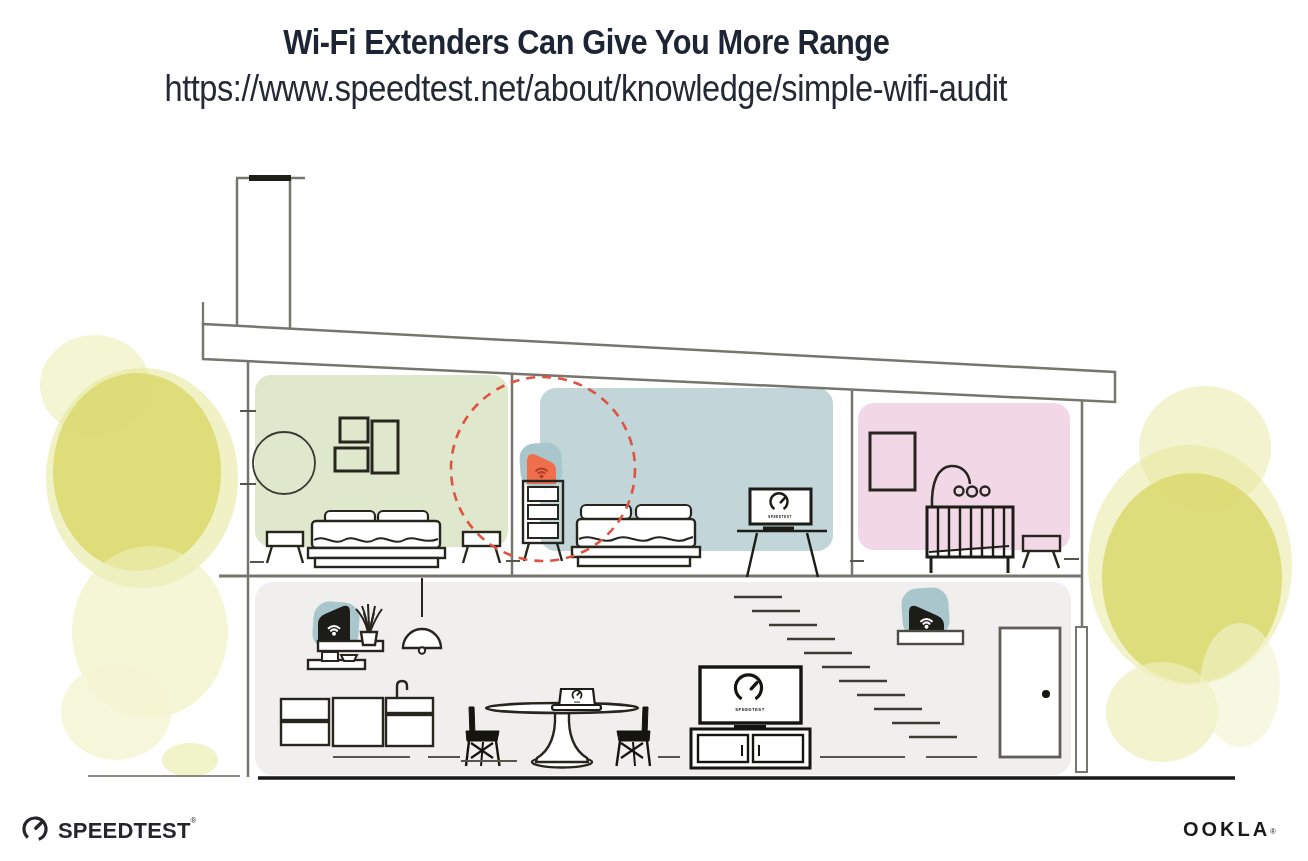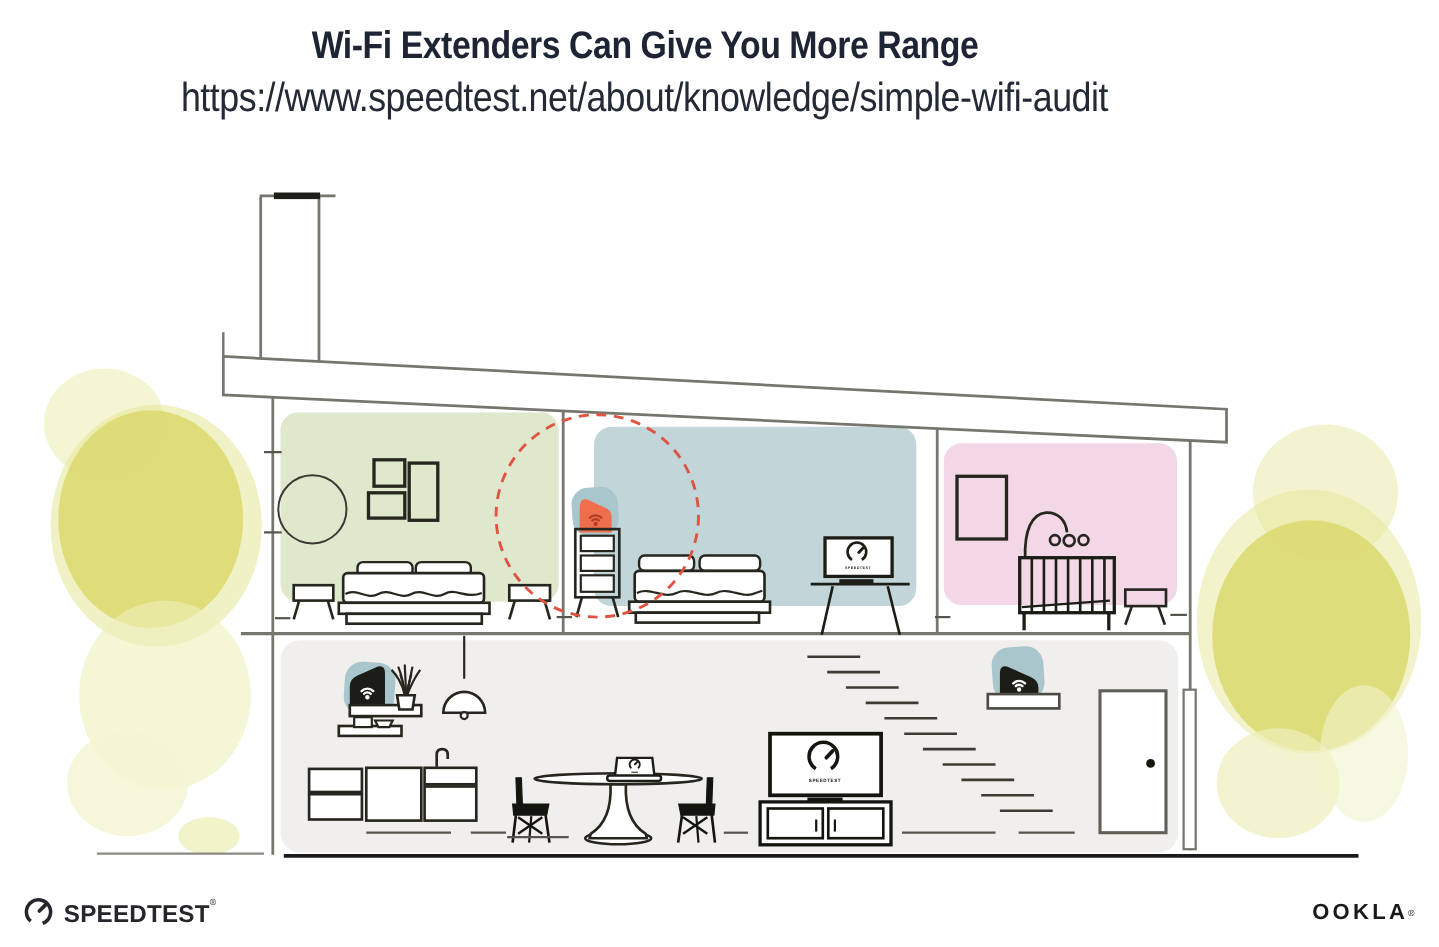--- a/index.html
+++ b/index.html
@@ -8,21 +8,21 @@
   .header{position:absolute;top:22px;left:0;width:1172px;text-align:center;}
   .title{display:inline-block;font-weight:bold;font-size:35px;color:#1d2433;
          letter-spacing:-0.5px;transform:scaleX(0.88);transform-origin:center;margin:0;}
   .url{margin-top:6px;text-align:center;}
   .url span{display:inline-block;font-size:37px;font-weight:400;color:#232a36;
             letter-spacing:-0.5px;transform:scaleX(0.88);transform-origin:center;}
   .scene{position:absolute;left:0;top:0;width:1308px;height:861px;}
   .footer-left{position:absolute;left:20px;top:814px;display:flex;align-items:flex-end;gap:8px;}
   .st-word{font-weight:bold;font-size:22px;letter-spacing:0.2px;color:#25252b;}
   .reg{font-size:8px;vertical-align:top;position:relative;top:-2px;color:#25252b;}
-  .footer-right{position:absolute;right:22px;top:818px;display:flex;align-items:baseline;}
+  .footer-right{position:absolute;right:32px;top:818px;display:flex;align-items:baseline;}
   .ookla-word{font-weight:600;font-size:20px;letter-spacing:3px;color:#191919;}
   svg text{font-family:"Liberation Sans",sans-serif;}
 </style>
 </head>
 <body>
 
 <div class="page">
 
   <div class="header">
     <h1 class="title">Wi-Fi Extenders Can Give You More Range</h1>

